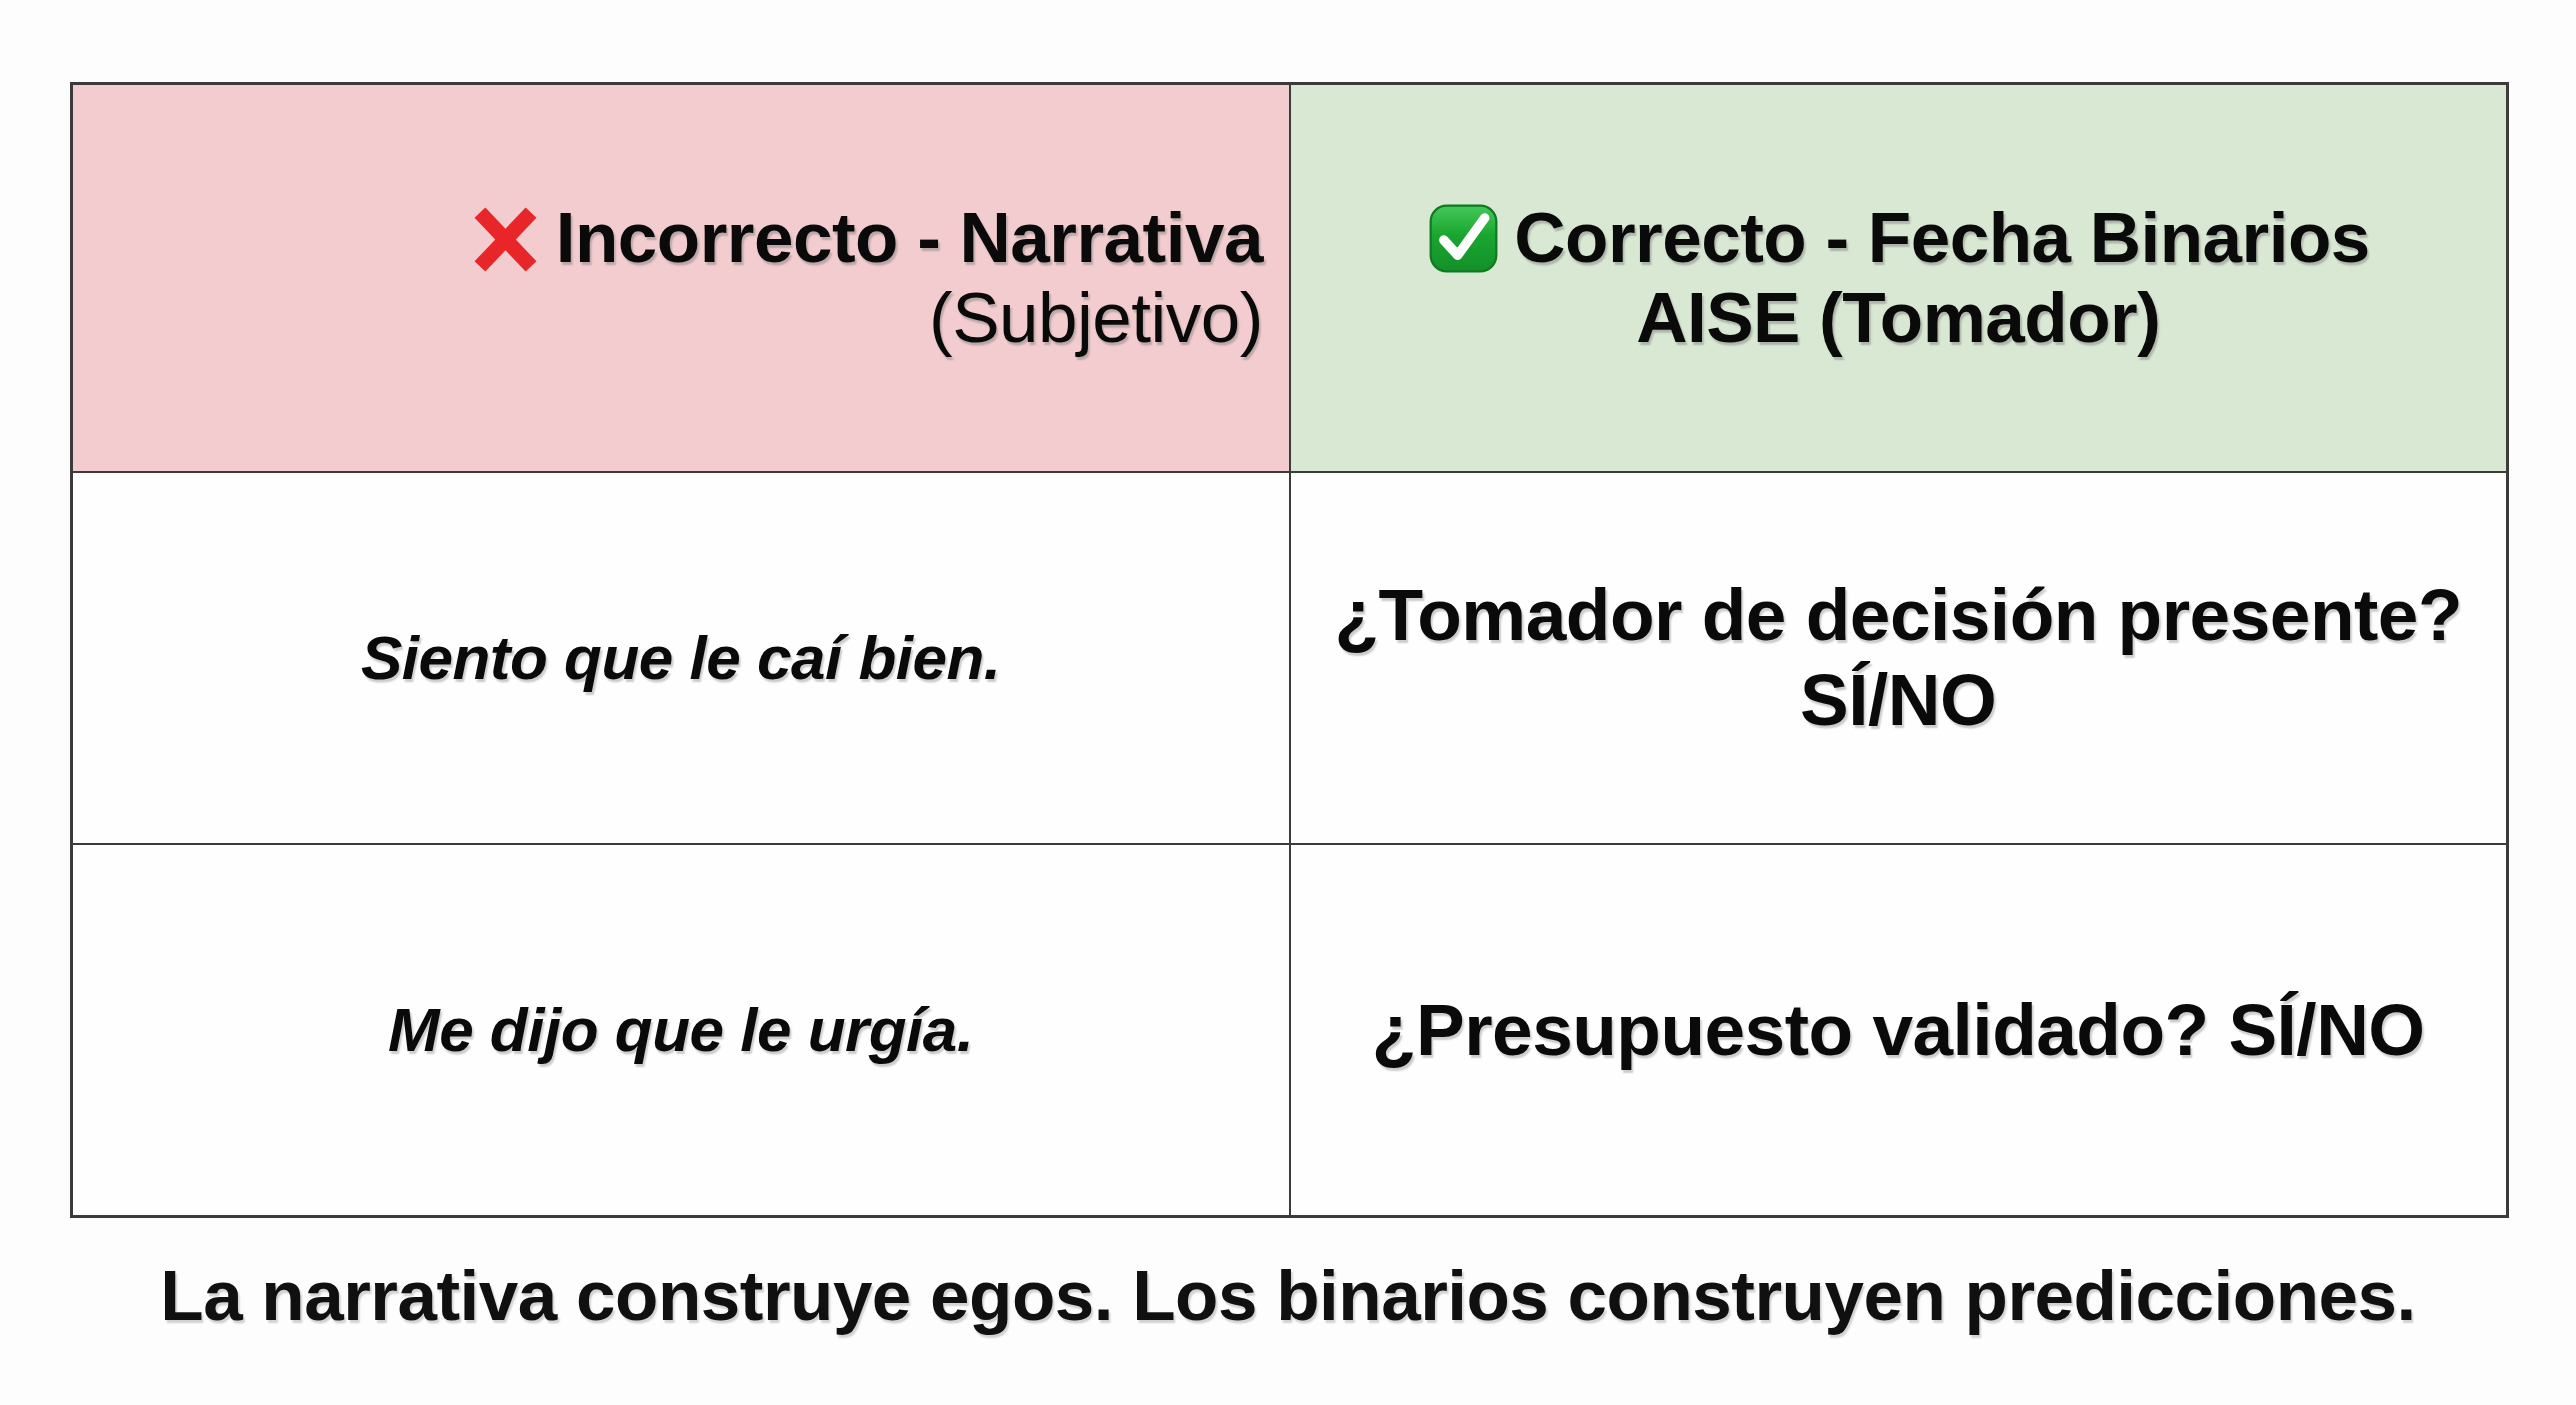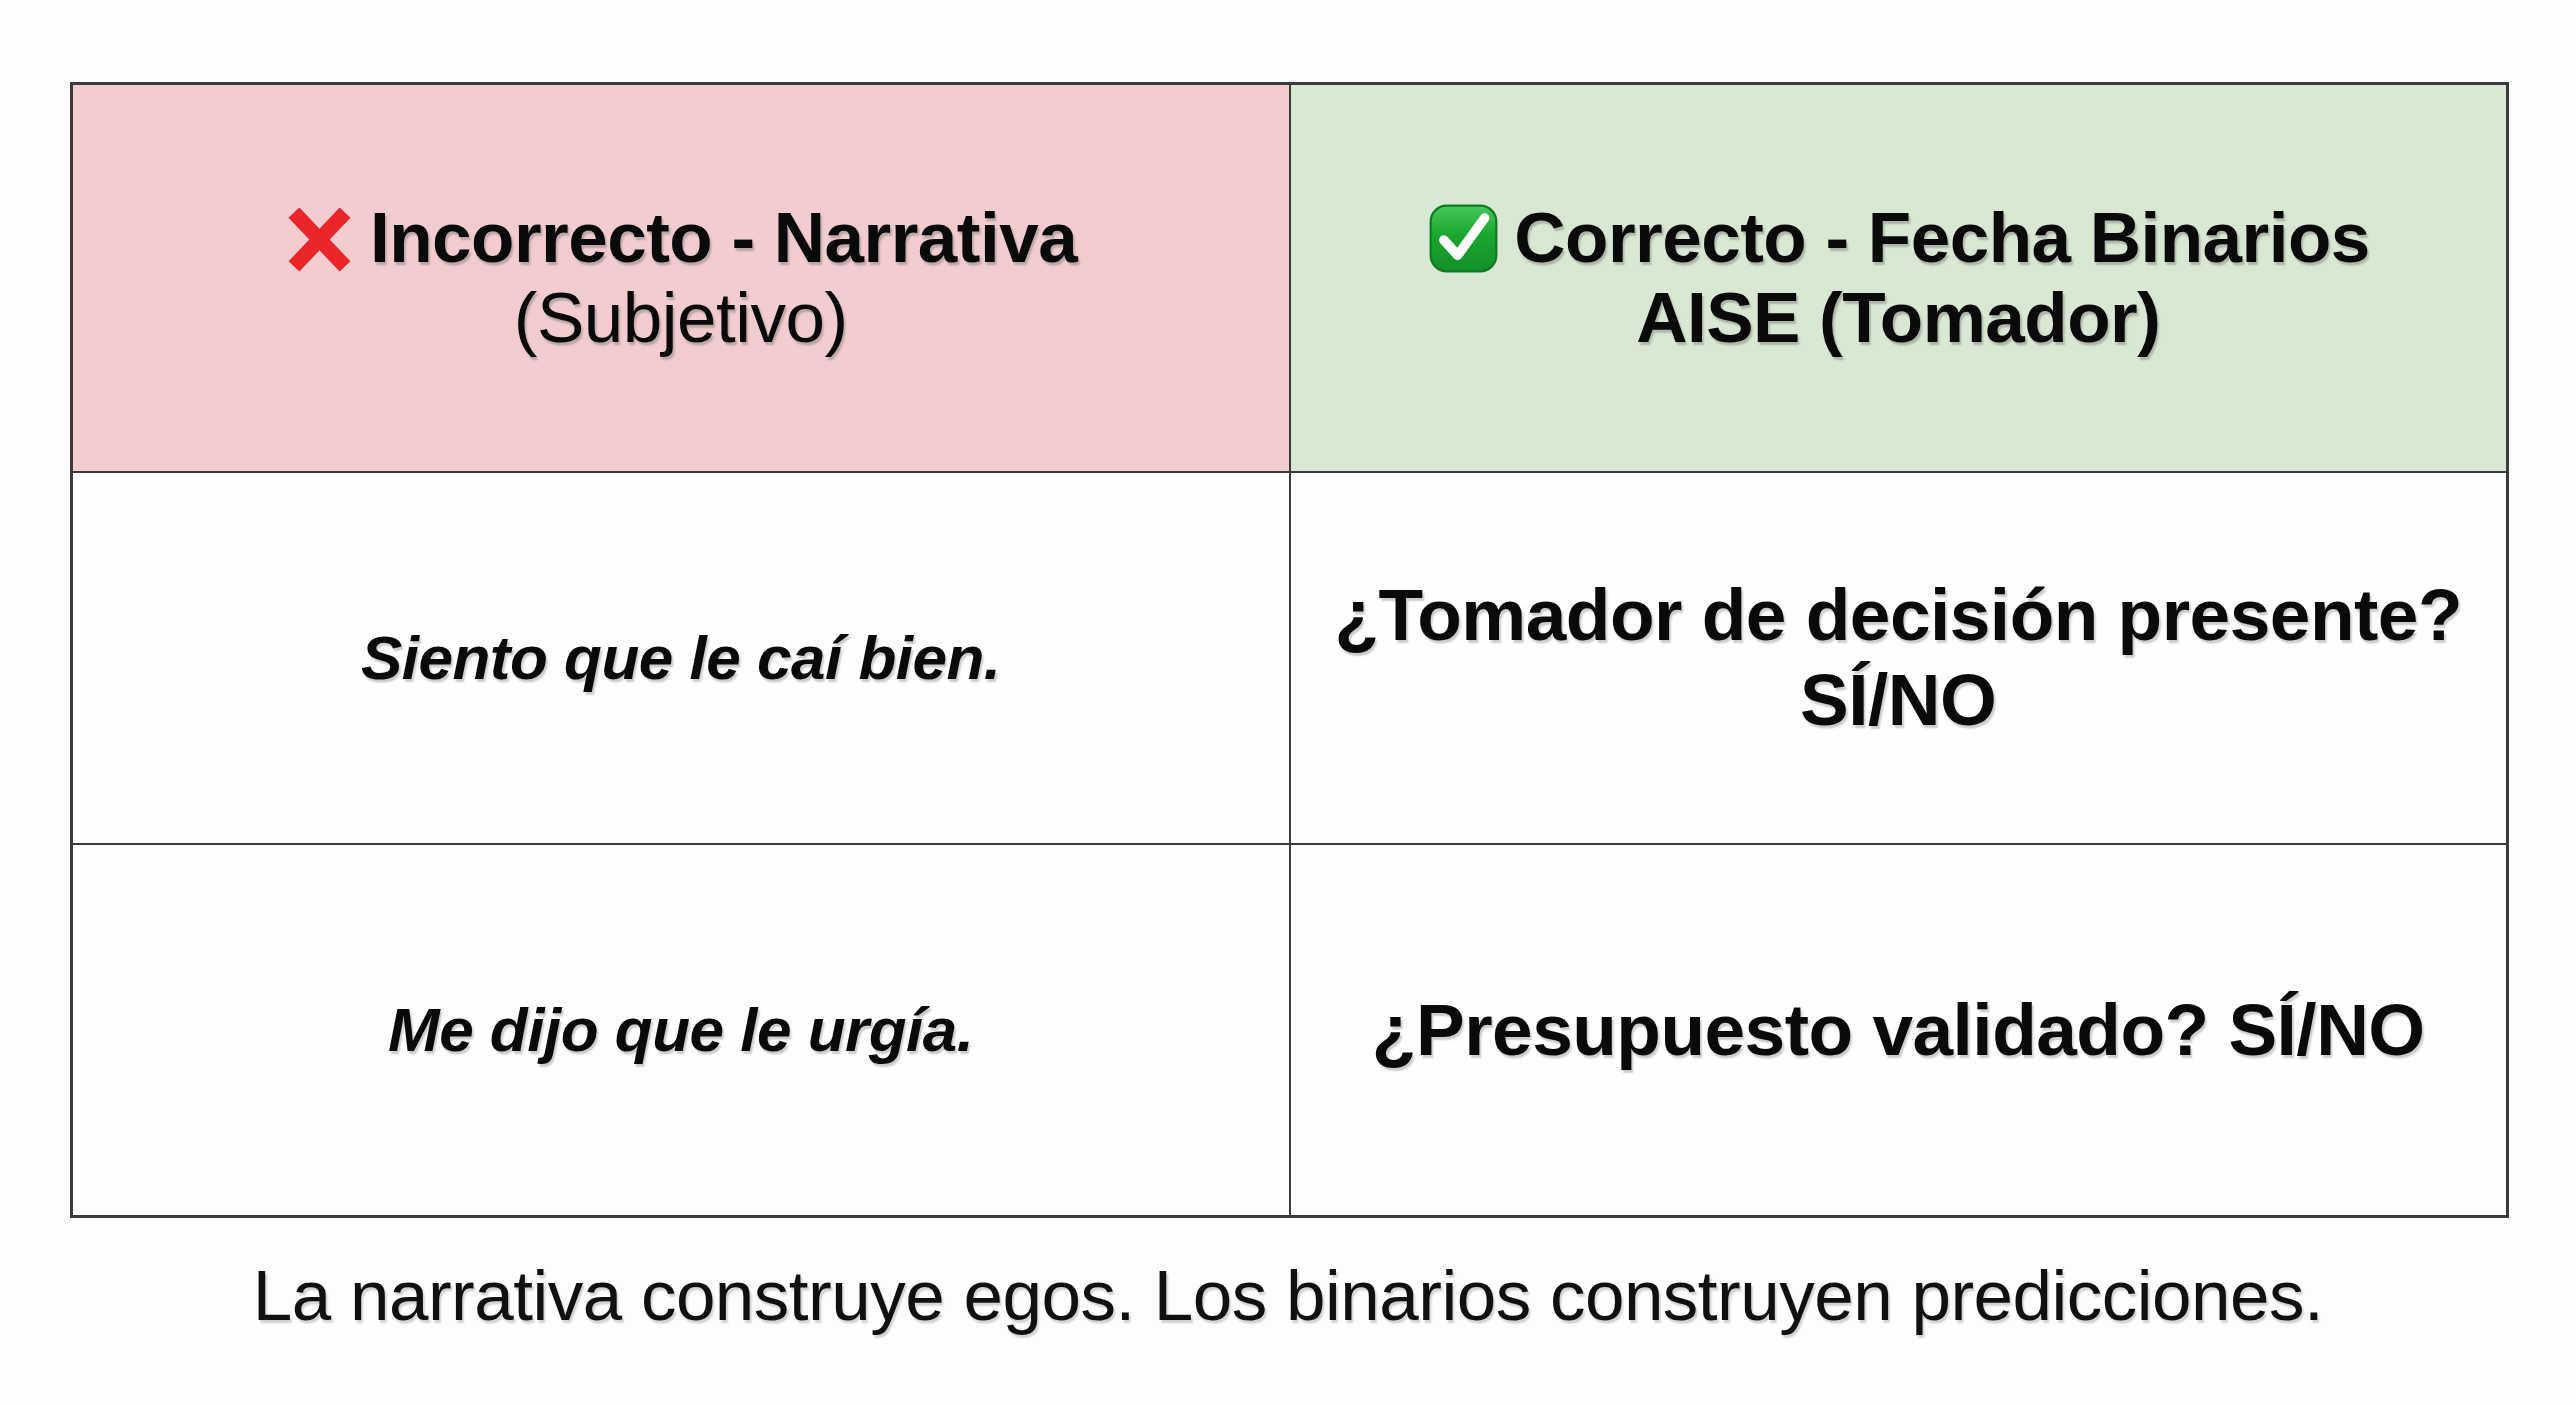--- a/index.html
+++ b/index.html
@@ -45,21 +45,21 @@
     border: 2.7px solid #3b3b3b;
     box-sizing: border-box;
     padding: 0 31px;
     text-align: center;
     vertical-align: middle;
     background: #fefefe;
   }
 
   
   tr.header-row td { height: 293px; padding: 0 25.6px; }
-  td.head-bad  { background: #f2ccce; }
+  td.head-bad  { background: #f2ccce; text-align: right; }
   td.head-good { background: #d9e8d3; }
 
   .head-inner {
     display: block;
     font-weight: bold;
     font-size: 71px;
     line-height: 1.12;
     letter-spacing: -0.5px;
     text-shadow: 1.8px 2.7px 1.8px rgba(120,120,120,0.45);
   }
@@ -108,21 +108,21 @@
   }
 
   
   .footer-note {
     position: absolute;
     left: 0;
     top: 1255px;
     width: 2576px;
     text-align: center;
     font-size: 71px;
-    font-weight: normal;
+    font-weight: bold;
     line-height: 1.15;
     letter-spacing: -0.5px;
     color: #101010;
     text-shadow: 1.8px 2.7px 1.8px rgba(140,140,140,0.38);
     white-space: nowrap;
   }
 </style>
 </head>
 <body>
 

